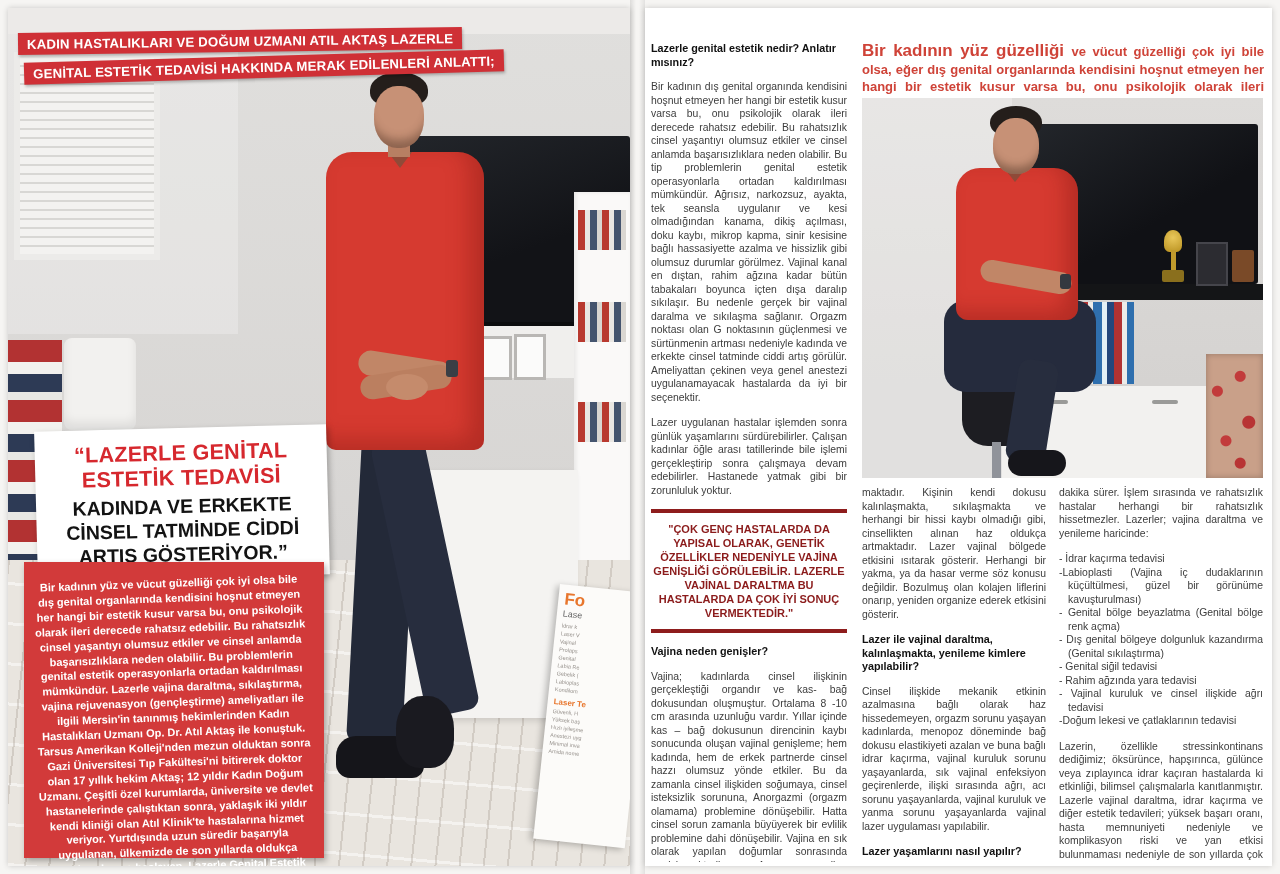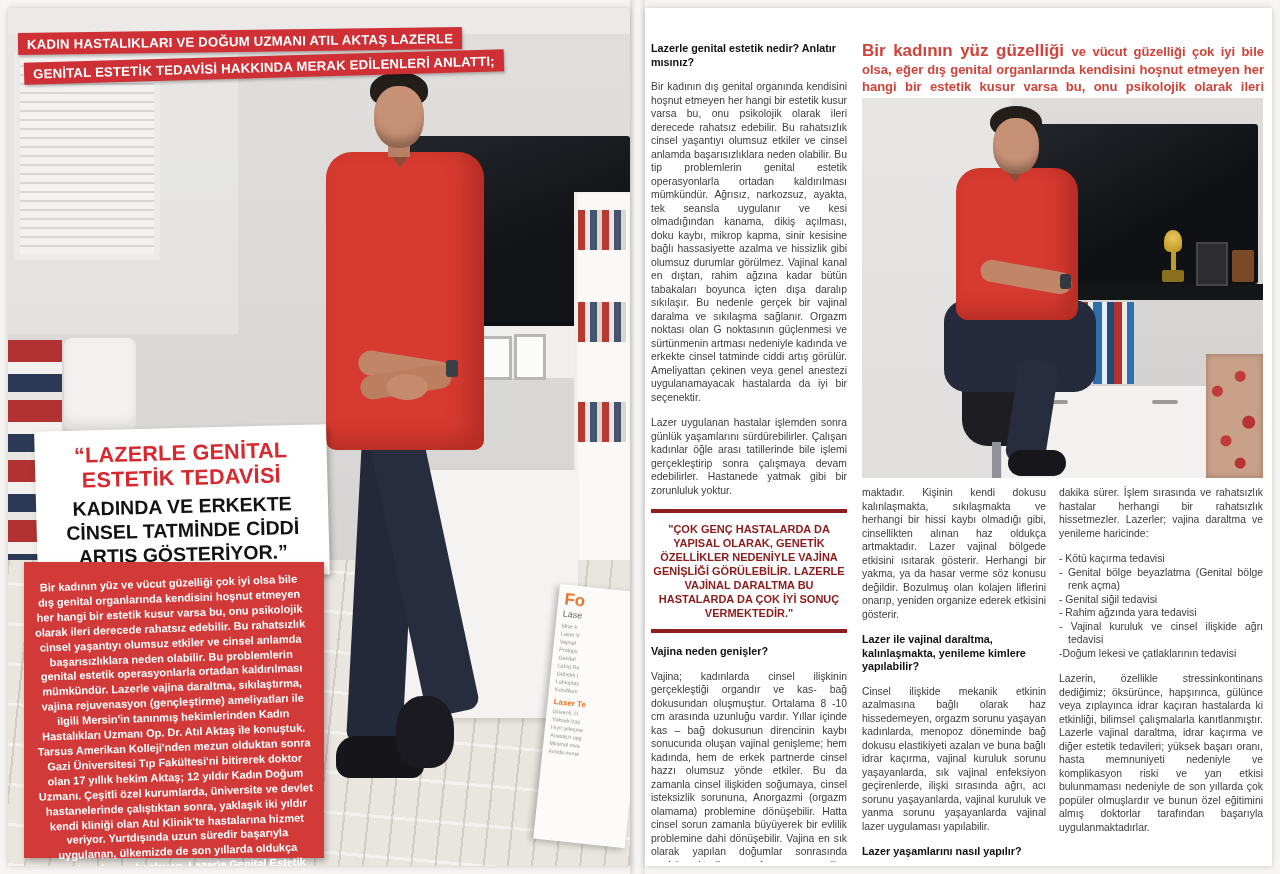--- a/index.html
+++ b/index.html
@@ -221,22 +221,24 @@
       <p>maktadır. Kişinin kendi dokusu kalınlaşmakta, sıkılaşmakta ve herhangi bir hissi kaybı olmadığı gibi, cinsellikten alınan haz oldukça artmaktadır. Lazer vajinal bölgede etkisini ısıtarak gösterir. Herhangi bir yakma, ya da hasar verme söz konusu değildir. Bozulmuş olan kolajen liflerini onarıp, yeniden organize ederek etkisini gösterir.</p>
       <p class="qhead">Lazer ile vajinal daraltma, kalınlaşmakta, yenileme kimlere yapılabilir?</p>
       <p>Cinsel ilişkide mekanik etkinin azalmasına bağlı olarak haz hissedemeyen, orgazm sorunu yaşayan kadınlarda, menopoz döneminde bağ dokusu elastikiyeti azalan ve buna bağlı idrar kaçırma, vajinal kuruluk sorunu yaşayanlarda, sık vajinal enfeksiyon geçirenlerde, ilişki sırasında ağrı, acı sorunu yaşayanlarda, vajinal kuruluk ve yanma sorunu yaşayanlarda vajinal lazer uygulaması yapılabilir.</p>
       <p class="qhead">Lazer yaşamlarını nasıl yapılır?</p>
 
     </div>
 
     <div class="col col3">
       <p>dakika sürer. İşlem sırasında ve rahatsızlık hastalar herhangi bir rahatsızlık hissetmezler. Lazerler;  vajina daraltma ve yenileme haricinde:</p>
       <div class="treat-list">
-          <div class="treat-item">- Kötü kaçırma tedavisi</div>
+          <div class="treat-item">- İdrar kaçırma tedavisi</div>
+          <div class="treat-item">-Labioplasti (Vajina iç dudaklarının küçültülmesi, güzel bir görünüme kavuşturulması)</div>
           <div class="treat-item">- Genital bölge beyazlatma (Genital bölge renk açma)</div>
+          <div class="treat-item">- Dış genital bölgeye dolgunluk kazandırma (Genital sıkılaştırma)</div>
           <div class="treat-item">- Genital siğil tedavisi</div>
           <div class="treat-item">- Rahim ağzında yara tedavisi</div>
           <div class="treat-item">- Vajinal kuruluk ve cinsel ilişkide ağrı tedavisi</div>
           <div class="treat-item">-Doğum lekesi ve çatlaklarının tedavisi</div>
         </div>
       <p>Lazerin, özellikle stressinkontinans dediğimiz; öksürünce, hapşırınca, gülünce veya zıplayınca idrar kaçıran hastalarda ki etkinliği, bilimsel çalışmalarla kanıtlanmıştır. Lazerle vajinal daraltma, idrar kaçırma ve diğer estetik tedavileri; yüksek başarı oranı, hasta memnuniyeti nedeniyle ve komplikasyon riski ve yan etkisi bulunmaması nedeniyle de son yıllarda çok popüler olmuşlardır ve bunun özel eğitimini almış doktorlar tarafından başarıyla uygulanmaktadırlar.</p>
     </div>
 
   </div>
 

